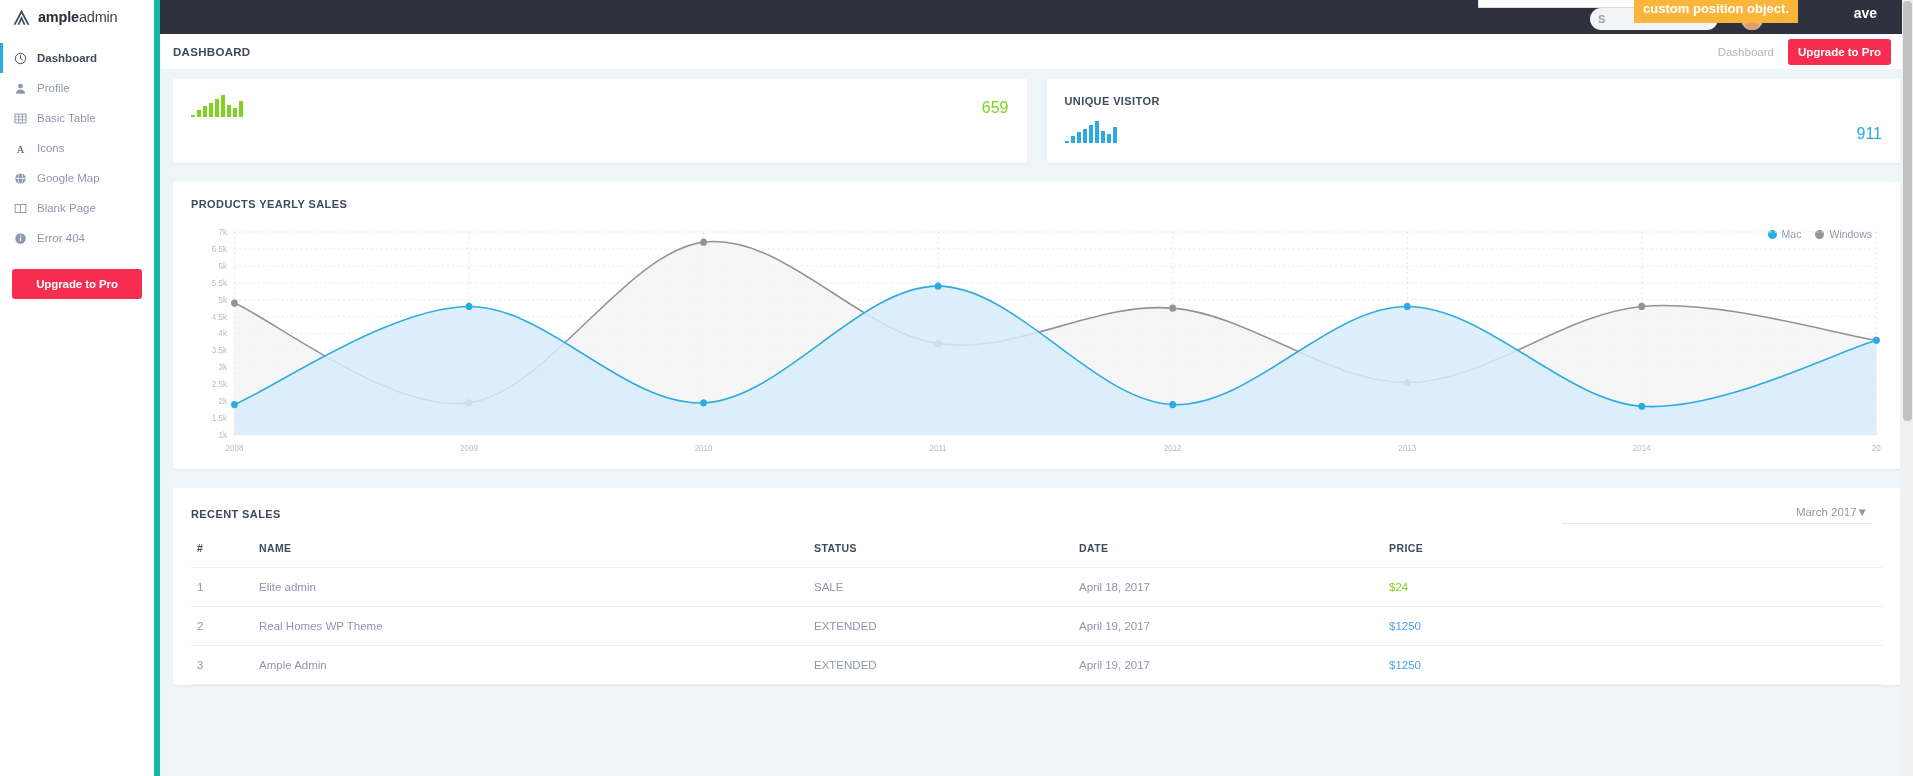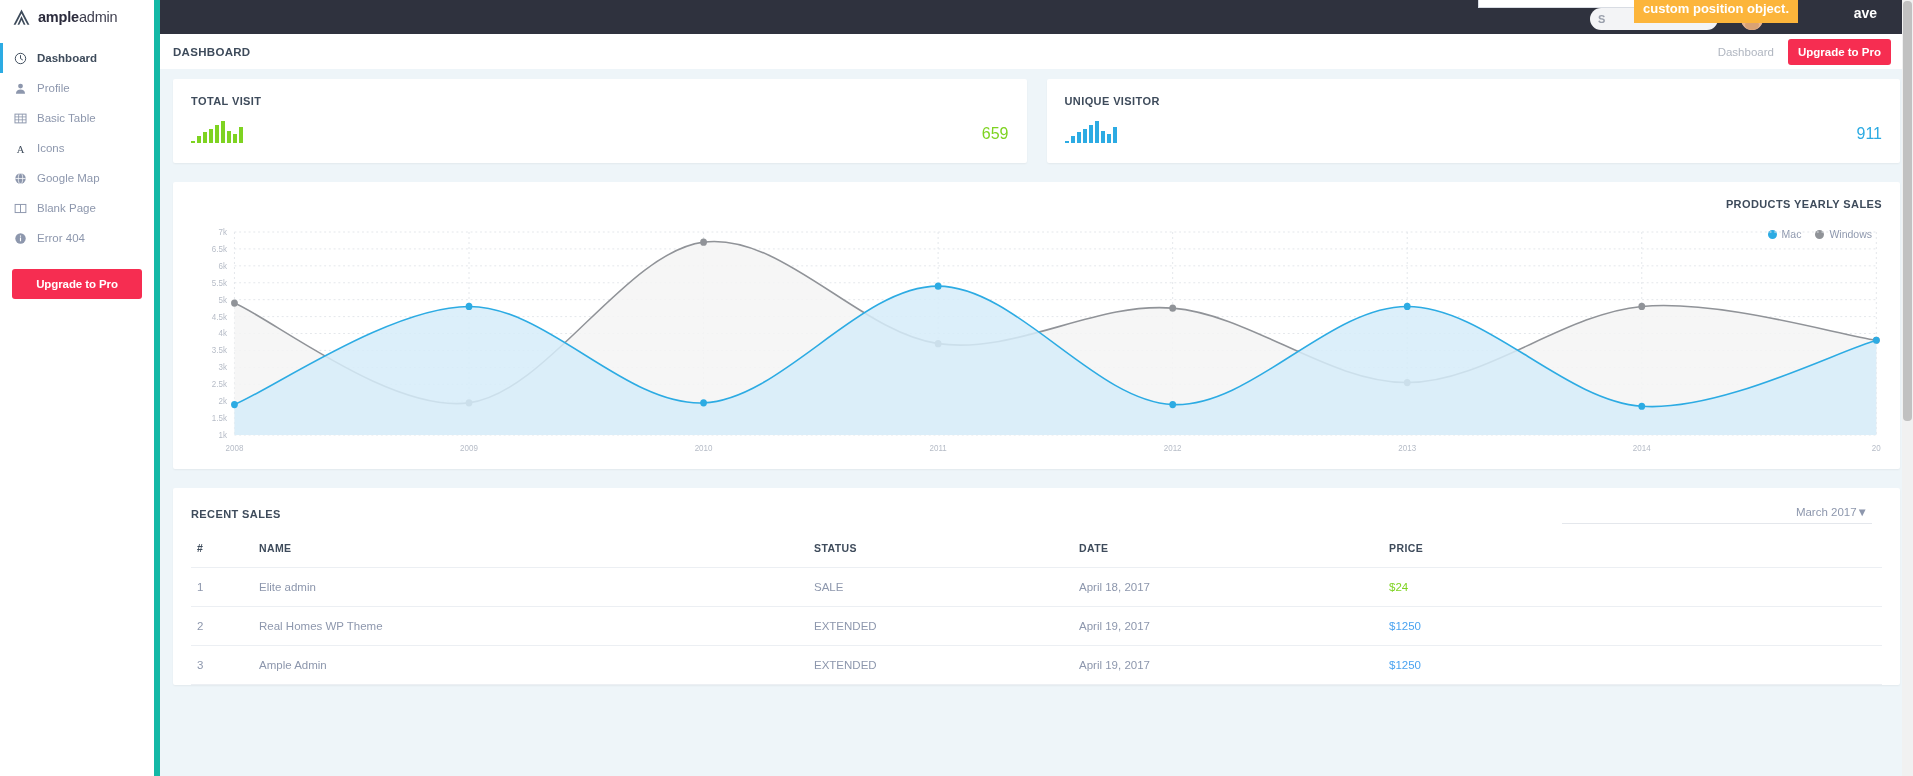--- a/index.html
+++ b/index.html
@@ -113,21 +113,20 @@
 
   
   .chart-card {
     background: #fff; border-radius: 2px; margin-top: 19px;
     box-shadow: 0 1px 2px rgba(0,0,0,0.05);
     padding: 16px 18px 8px 18px; position: relative;
   }
   .chart-title {
     font-size: 11px; font-weight: 700; color: #3e4b5b;
     letter-spacing: 0.4px;
-    text-align: right;
   }
   .legend {
     position: absolute; right: 28px; top: 46px;
     display: flex; gap: 14px; align-items: center;
   }
   .legend-item { display: flex; align-items: center; gap: 5px; font-size: 10.5px; color: #8d97ad; }
   .legend-dot { width: 9px; height: 9px; border-radius: 50%; display: block; }
   .chart-wrap { position: relative; height: 235px; margin-top: 16px; }
   .chart-wrap svg { display: block; width: 100%; height: 100%; }
   .ylab { font-size: 8.5px; fill: #b6bcc7; text-anchor: end; font-family: "Liberation Sans", sans-serif; }
@@ -286,21 +285,20 @@
       <div class="page-head-right">
         <span class="breadcrumb">Dashboard</span>
         <button class="btn-head-upgrade">Upgrade to Pro</button>
       </div>
     </div>
 
     <div class="content">
 
       <div class="cards">
         <div class="card">
-          <div class="card-title">TOTAL VISIT</div>
           <div class="card-body">
             <div class="spark">
                 <i style="height: 2px; background: rgb(126, 211, 33);"></i>
                 <i style="height: 7px; background: rgb(126, 211, 33);"></i>
                 <i style="height: 11px; background: rgb(126, 211, 33);"></i>
                 <i style="height: 14px; background: rgb(126, 211, 33);"></i>
                 <i style="height: 18px; background: rgb(126, 211, 33);"></i>
                 <i style="height: 22px; background: rgb(126, 211, 33);"></i>
                 <i style="height: 12px; background: rgb(126, 211, 33);"></i>
                 <i style="height: 9px; background: rgb(126, 211, 33);"></i>

